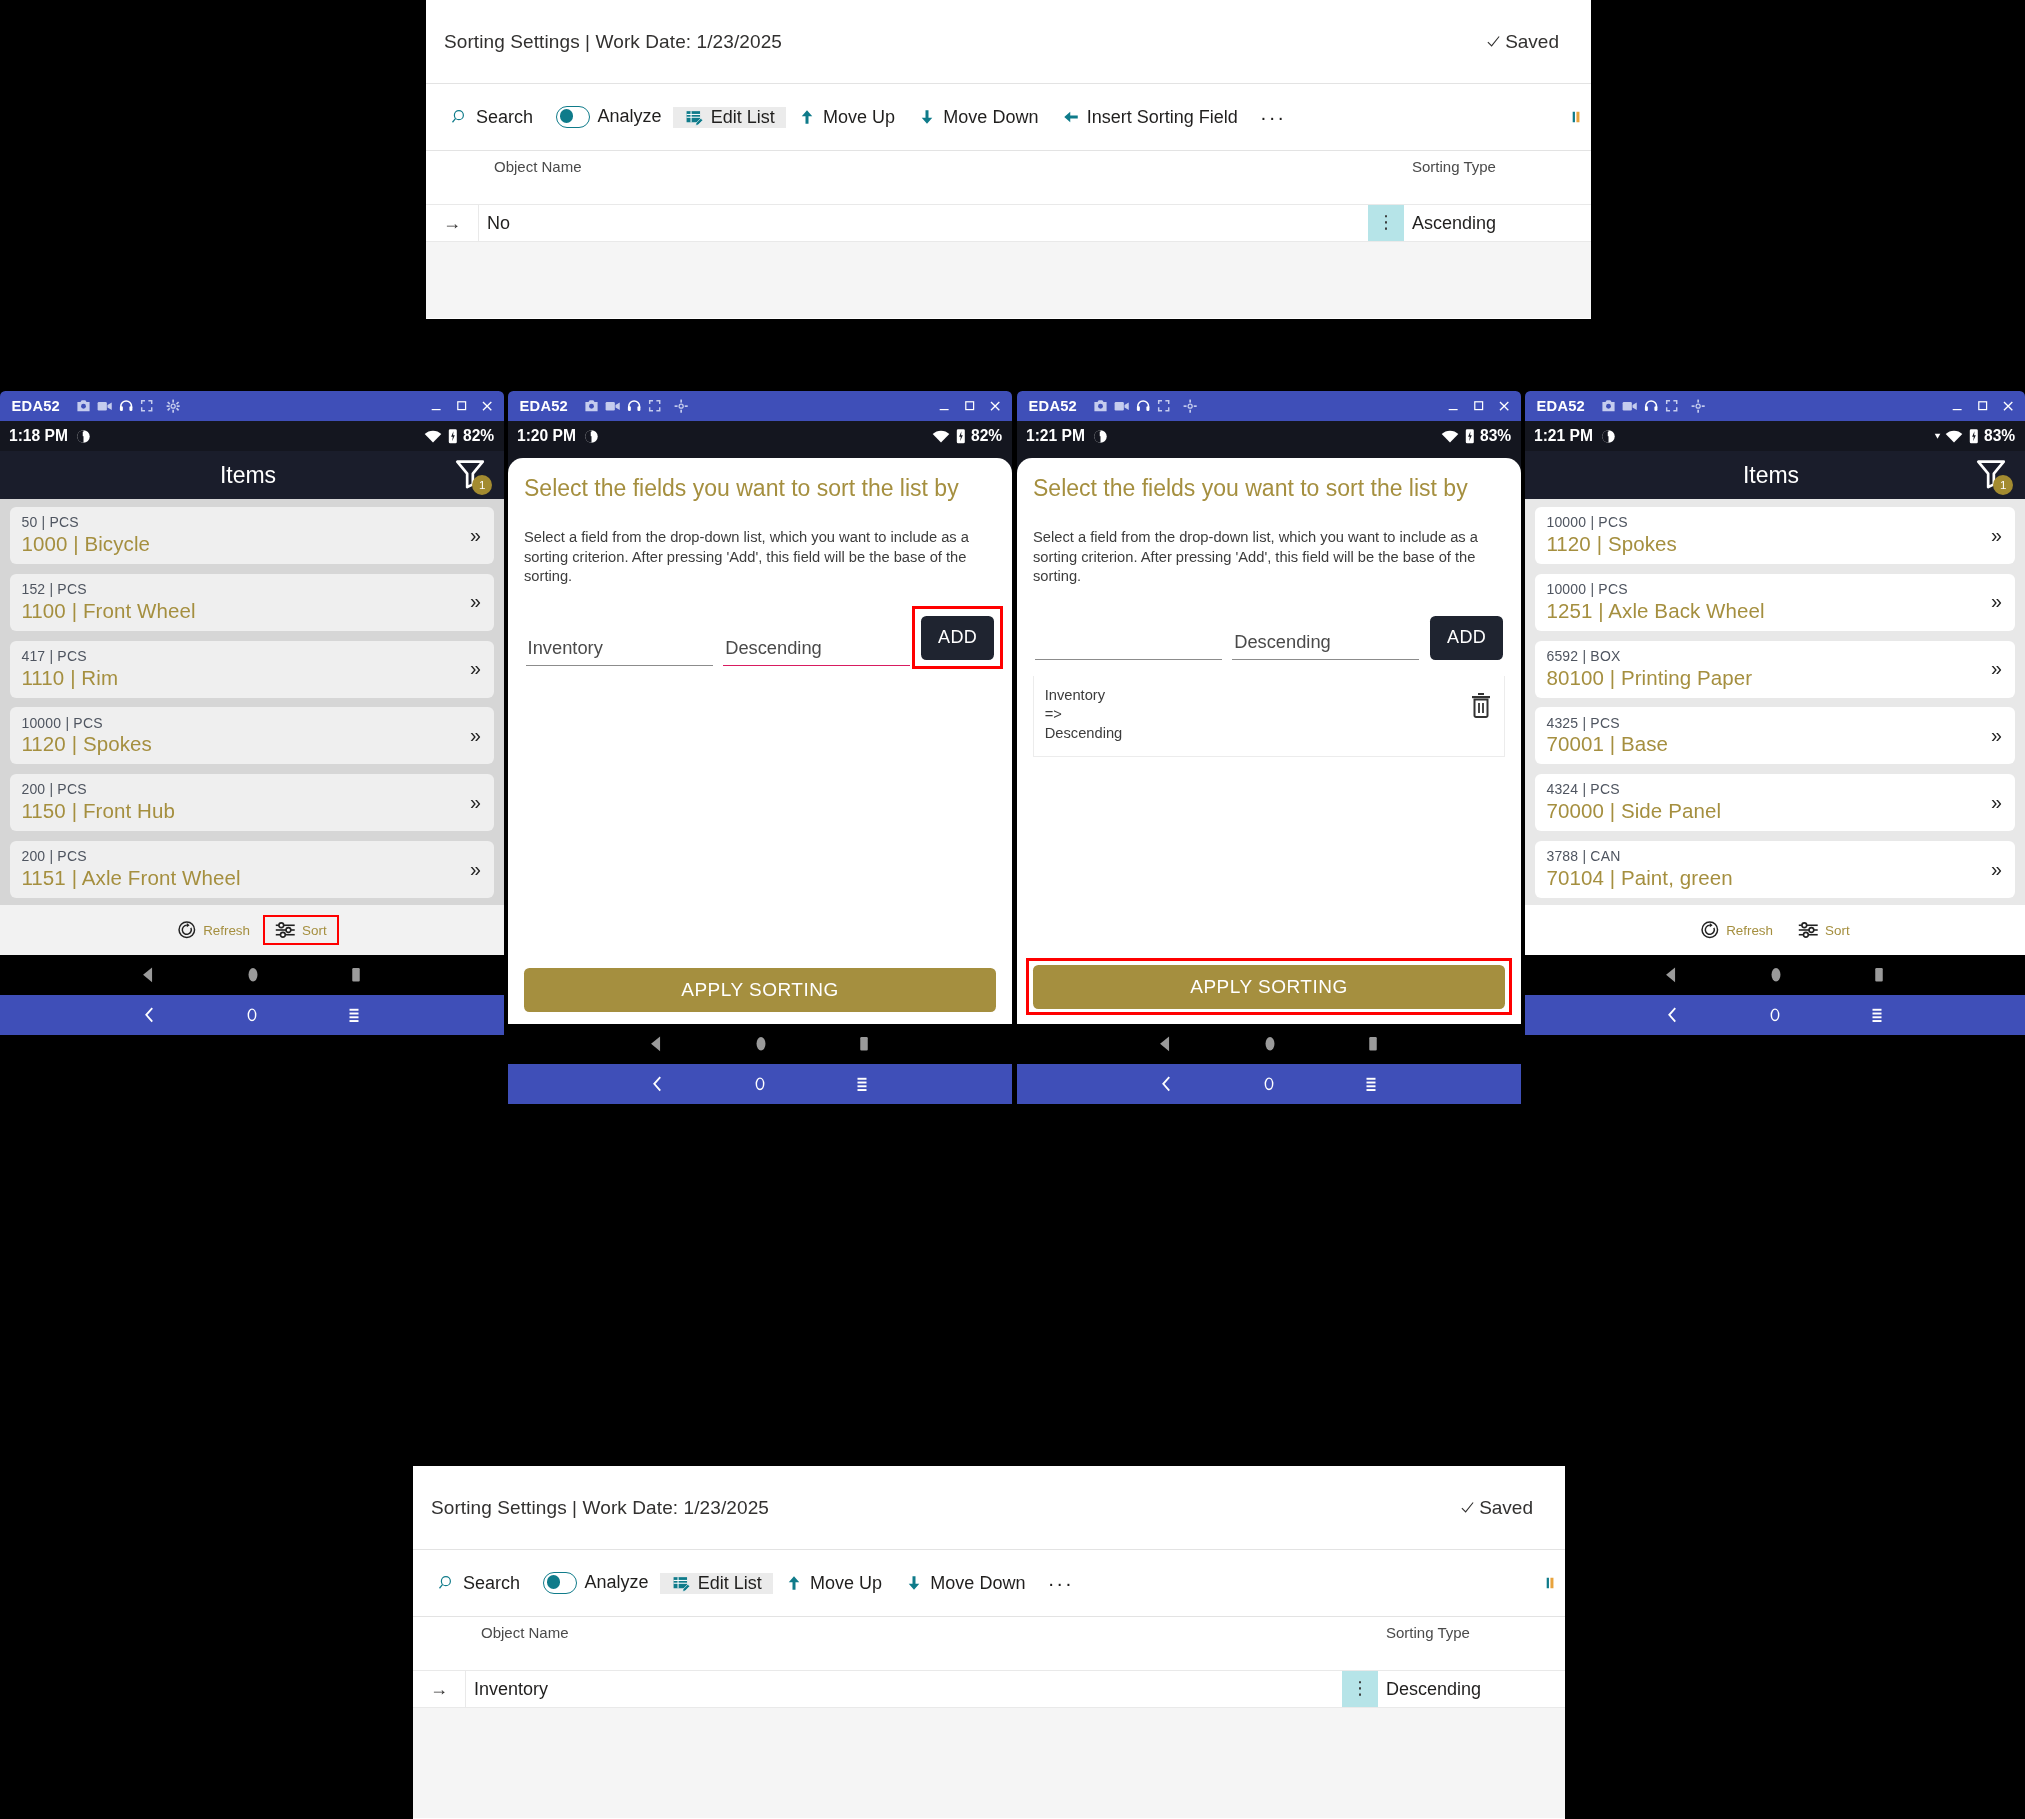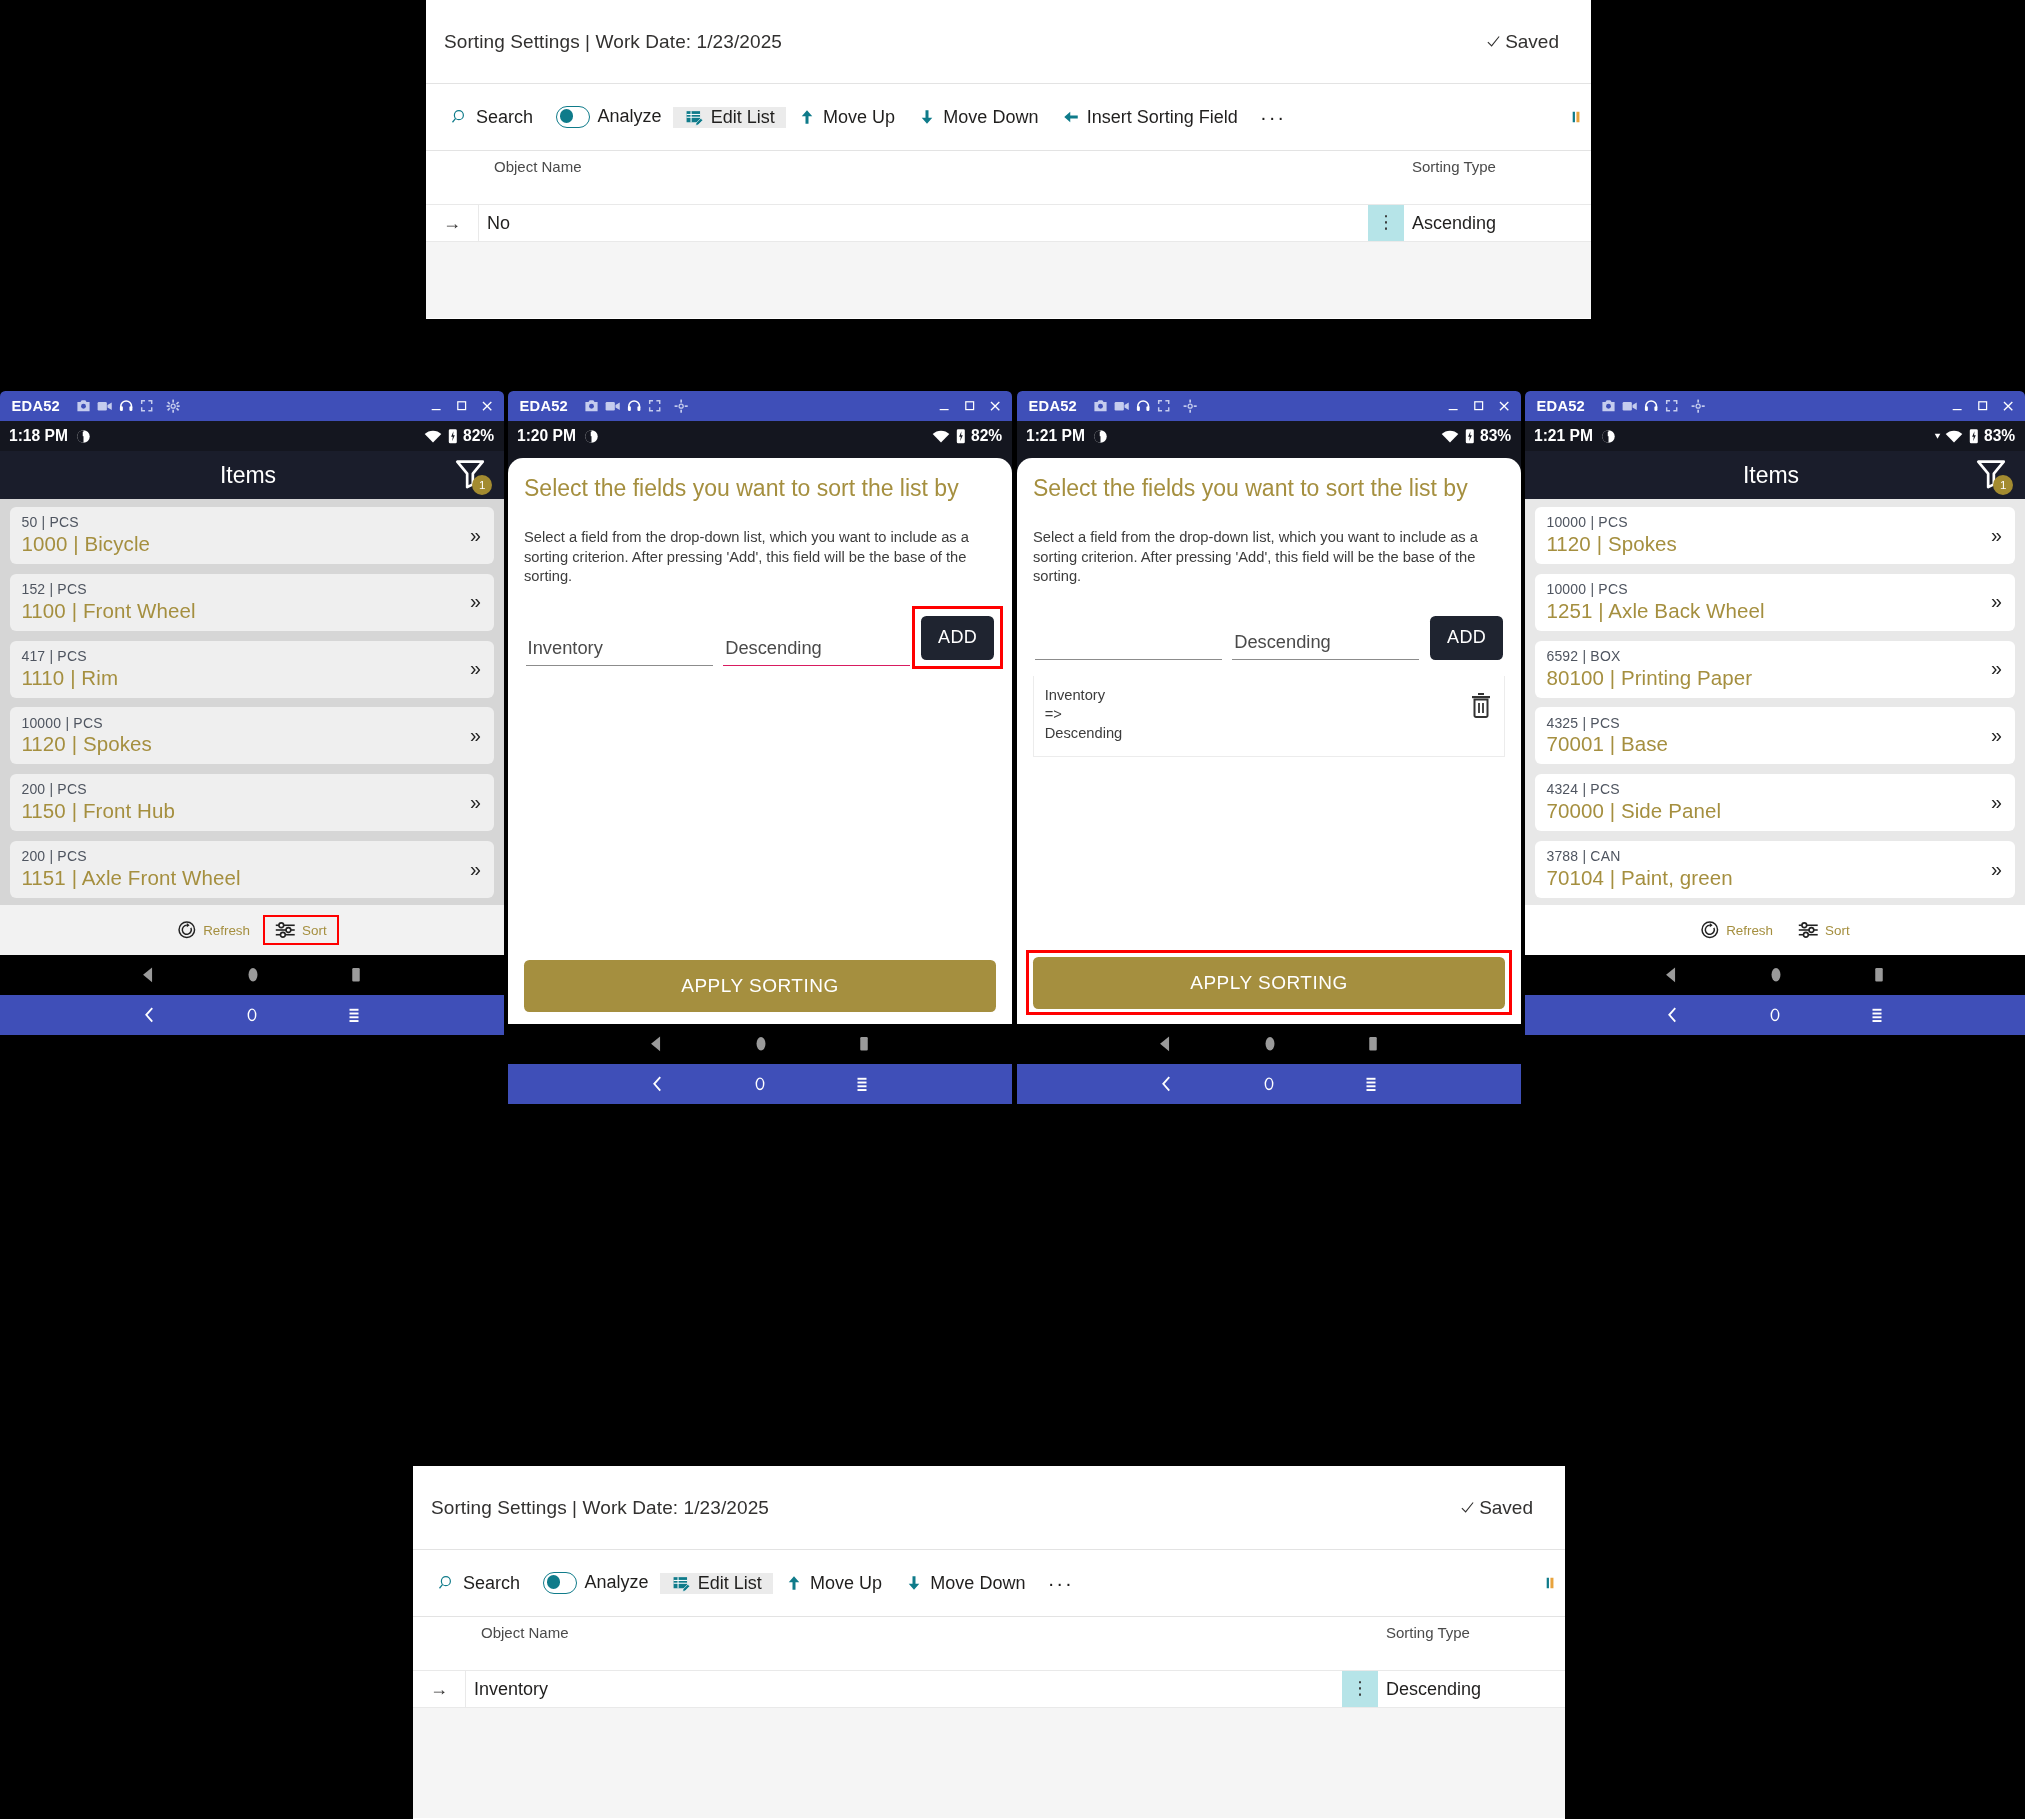--- a/index.html
+++ b/index.html
@@ -261,21 +261,21 @@
   }
   .crit-text { flex: 1; font-size: 14.7px; color: #3c3c3c; line-height: 1.32; }
   .trash { padding-top: 6.2px; }
 
   .sheet-spacer { flex: 1; }
   .apply-wrap { padding: 0 0 11.6px 0; }
   .apply-wrap.highlight { outline: 3.1px solid #ff0000; padding: 3.6px; margin: 0 -3.6px 11.6px -3.6px; }
   .apply-btn {
     background: #a58f3f; color: #fff;
     border-radius: 5.4px;
-    height: 52px;
+    height: 44px;
     display: flex; align-items: center; justify-content: center;
     font-size: 19px; letter-spacing: 0.5px;
   }
 </style>
 </head>
 <body>
 
 <div class="bc-panel bc-top">
   <div class="bc-titlebar">
     <div class="bc-title">Sorting Settings | Work Date: 1/23/2025</div>

